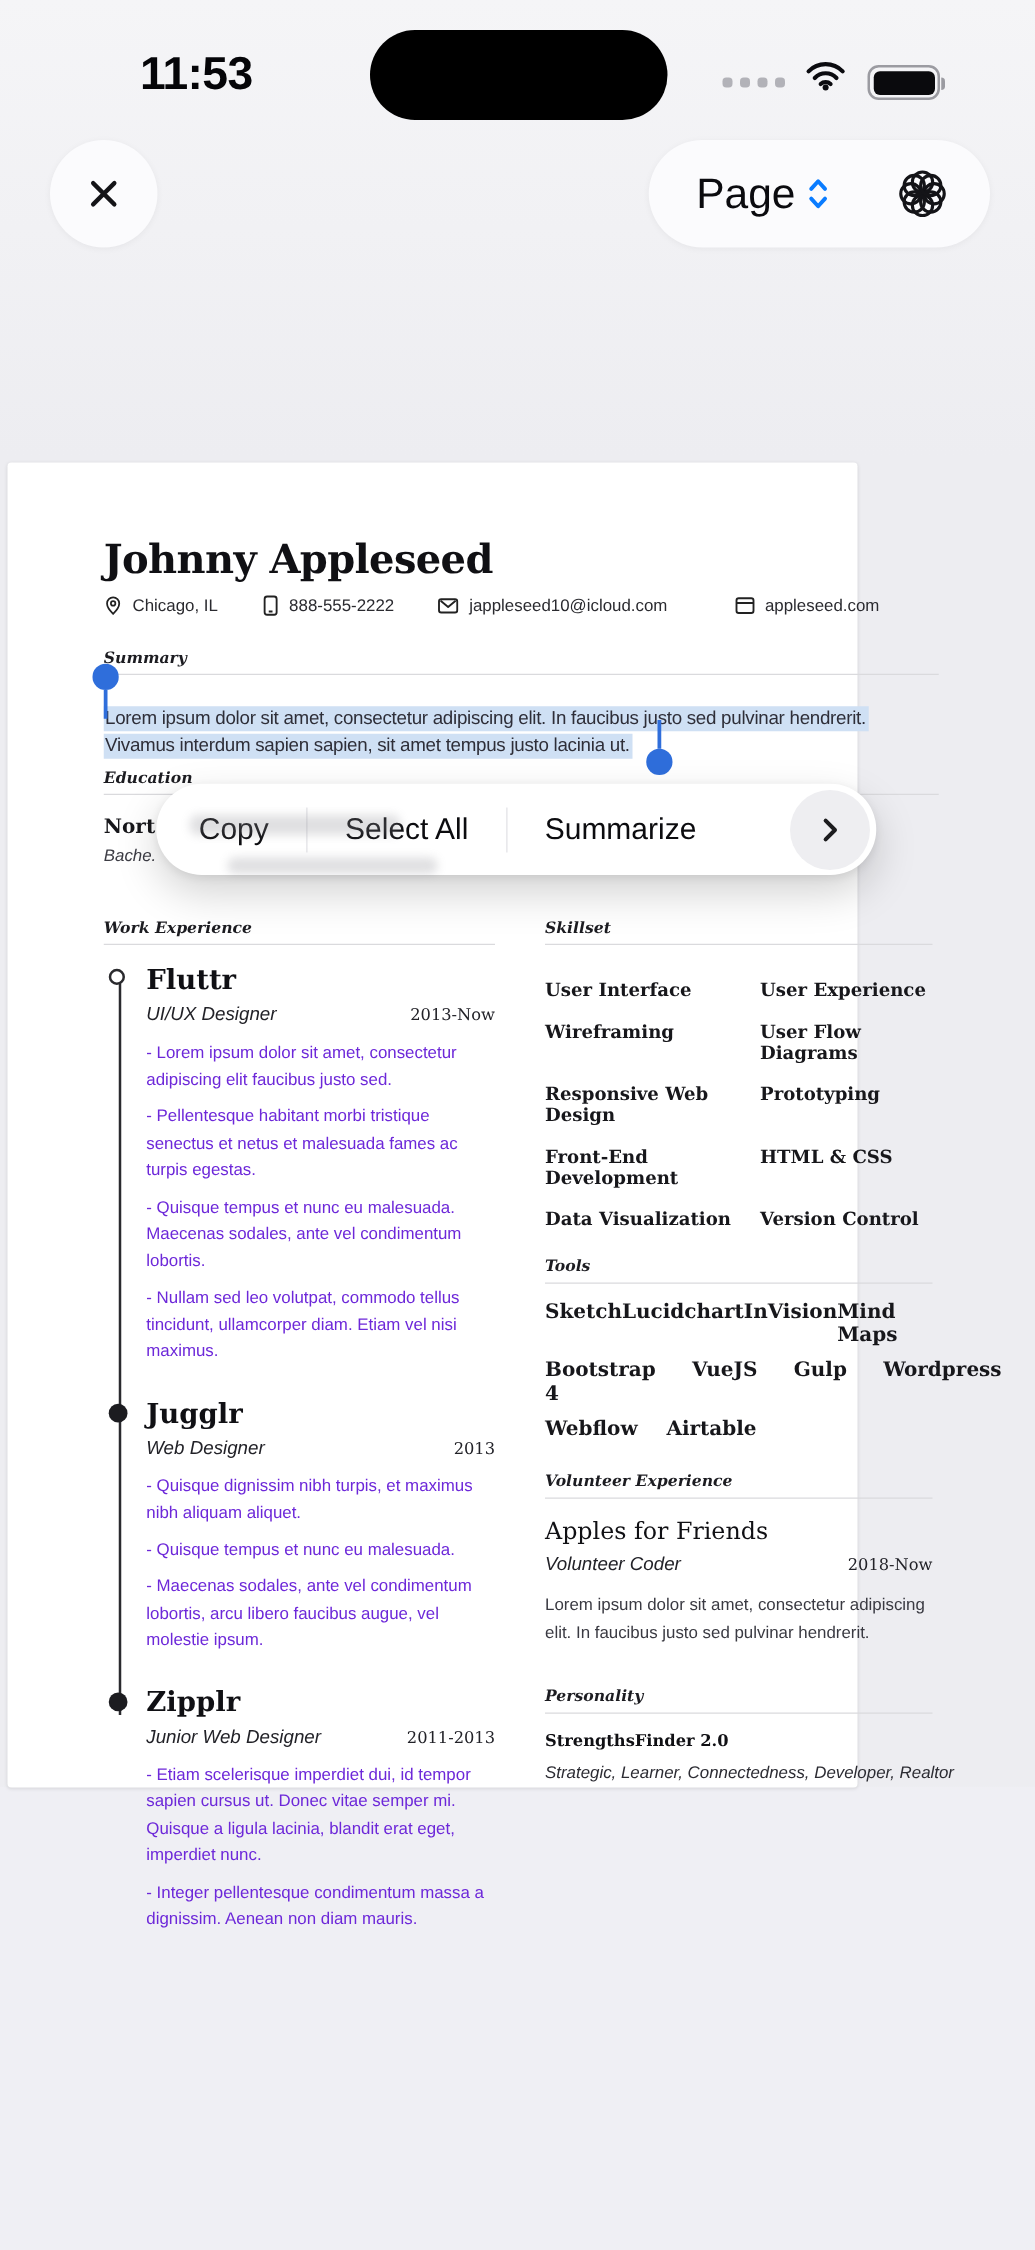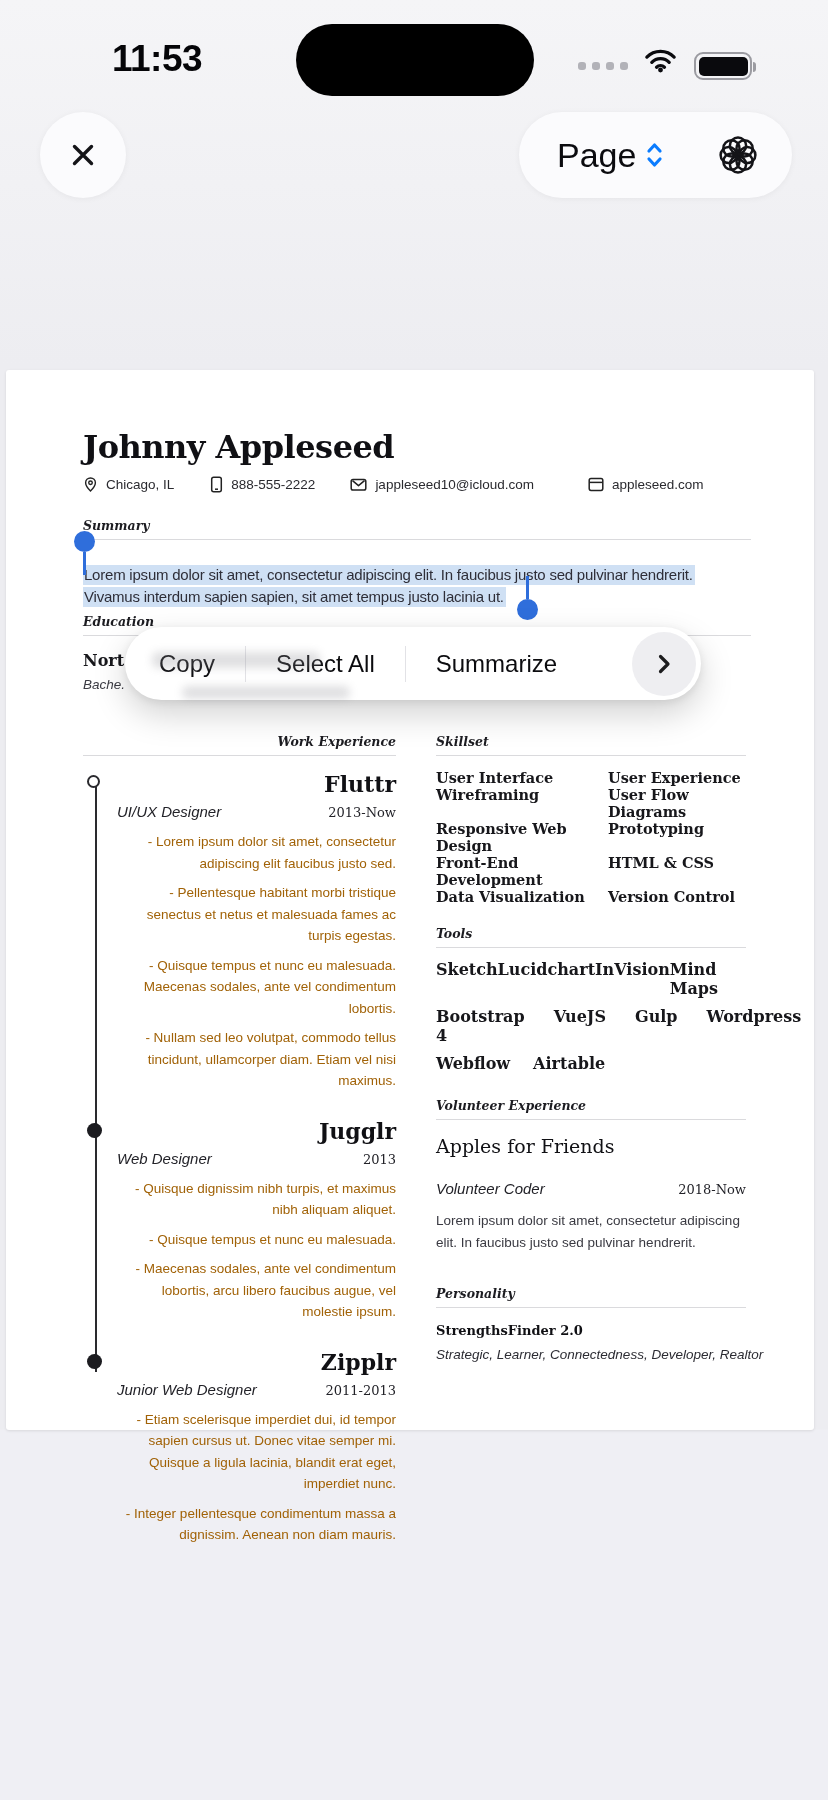--- a/index.html
+++ b/index.html
@@ -24,21 +24,21 @@
   .close-btn{ position:absolute; left:40px; top:112px; width:86px; height:86px; border-radius:50%;
               background:#fbfbfd; display:flex; align-items:center; justify-content:center;
               box-shadow:0 1px 6px rgba(0,0,0,0.05); cursor:pointer; }
   .top-pill{ position:absolute; left:519px; top:112px; width:273px; height:86px; border-radius:43px;
              background:#fbfbfd; display:flex; align-items:center; padding:0 30px 0 38px;
              box-shadow:0 1px 6px rgba(0,0,0,0.05);gap:20px; }
   .page-ctl{ display:flex; align-items:center; gap:9px; cursor:pointer; }
   .page-ctl .lbl{ font-size:34px; color:#0b0b0f; }
   .flower{ margin-left:auto; cursor:pointer; display:flex; }
   
-  .page-card{ position:absolute; left:6px; top:370px; width:808px; height:1060px; background:#fff;
+  .page-card{ position:absolute; left:6px; top:370px; width:680px; height:1060px; background:#fff;
               border-radius:3px; box-shadow:0 1px 3px rgba(0,0,0,0.10); }
   .serif{ font-family:"DejaVu Serif", serif; }
   .name{ position:absolute; left:77px; top:58px; font-family:"DejaVu Serif",serif; font-weight:700;
          font-size:32px; color:#101014; letter-spacing:-0.5px; }
   .contact{ position:absolute; left:77px; top:106px; width:670px; display:flex; }
   .c-item{ display:flex; align-items:center; gap:8px; font-size:13.5px; color:#2a2a2f; }
   .c-item:nth-child(1){ margin-right:36px; } .c-item:nth-child(2){ margin-right:35px; }
   .c-item:nth-child(3){ margin-right:54px; }
   .sec-head{ font-family:"DejaVu Serif",serif; font-weight:700; font-style:italic;
              font-size:12.5px; color:#1c1c21; }
@@ -60,44 +60,44 @@
   
   .sel-menu{ position:absolute; left:125px; top:627px; width:576px; height:73px; z-index:30;
              background:#ffffff; border-radius:37px; display:flex; align-items:center;
              box-shadow:0 14px 34px rgba(0,0,0,0.18), 0 2px 8px rgba(0,0,0,0.08); }
   .menu-item{ font-size:24px; color:#0c0c0f; padding:0 30px; cursor:pointer; white-space:nowrap; }
   .menu-div{ width:1px; height:36px; background:#e2e2e6; }
   .menu-more{ margin-left:auto; margin-right:5px; width:64px; height:64px; border-radius:50%;
               background:#eeeef1; display:flex; align-items:center; justify-content:center; cursor:pointer; }
   .smudge{ position:absolute; background:#8f8f96; opacity:0.28; filter:blur(4px); border-radius:6px; z-index:31; }
   
-  .col-left{ position:absolute; left:77px; top:364px; width:313px;text-align:right; }
+  .col-left{ position:absolute; left:77px; top:364px; width:313px; }
   .col-right{ position:absolute; left:430px; top:364px; width:310px; }
   .timeline{ position:absolute; left:12px; top:44px; width:2px; height:594px; background:#2a2a2e; }
   .job{ position:relative; margin-left:34px; margin-top:15px; }
   .job + .job{ margin-top:26px; }
   .job-dot{ position:absolute; left:-30px; top:5px; width:15px; height:15px; border-radius:50%; background:#1c1c20; }
   .job-dot.open{ width:13px; height:13px; background:#fff; border:2.5px solid #2a2a2e; left:-30.5px; top:4px; }
   .job-co{ font-family:"DejaVu Serif",serif; font-weight:700; font-size:22px; color:#101014; }
   .job-meta{ display:flex; align-items:baseline; margin-top:6px; }
   .job-role{ font-style:italic; font-size:15px; color:#222228; }
   .job-date{ margin-left:auto; font-family:"DejaVu Serif",serif; font-size:13px; color:#222228; }
   .bullets{ margin-top:11px; }
-  .bullets p{ font-size:13.5px; line-height:21.5px; color:#a16207; margin-bottom:8px; }
-  
-  .skills{ margin-top:13px; display:grid; grid-template-columns:172px auto; row-gap:0;
+  .bullets p{ font-size:13.5px; line-height:21.5px; color:#6d28d9; margin-bottom:8px; }
+  
+  .skills{ margin-top:28px; display:grid; grid-template-columns:172px auto; row-gap:16px;
            font-family:"DejaVu Serif",serif; font-weight:700; font-size:14.5px; color:#17171b; }
   .tools-head{ margin-top:21px; }
   .tool-rows{ margin-top:12px; font-family:"DejaVu Serif",serif; font-weight:700; font-size:16px; color:#17171b; }
   .tool-row{ display:flex; margin-bottom:9px; }
   .tool-row.r1{ justify-content:space-between; }
   .tool-row.r2 span{ margin-right:29px; } .tool-row.r3 span{ margin-right:23px; }
   .vol-head{ margin-top:25px; }
   .vol-org{ margin-top:15px; font-family:"DejaVu Serif",serif; font-weight:400; font-size:19px; color:#101014; }
-  .vol-meta{ display:flex; align-items:baseline; margin-top:23px;justify-content:space-between; }
+  .vol-meta{ display:flex; align-items:baseline; margin-top:7px;justify-content:space-between; }
   .vol-text{ margin-top:13px; font-size:13.5px; line-height:21.5px; color:#3a3a42; }
   .pers-head{ margin-top:33px; }
   .pers-title{ margin-top:15px; font-family:"DejaVu Serif",serif; font-weight:700; font-size:13px; color:#101014; }
   .pers-traits{ margin-top:9px; font-style:italic; font-size:13.5px; color:#2c2c33; white-space:nowrap; }
   svg{ display:block; }
 </style>
 </head>
 <body>
 
 <div id="screen">

